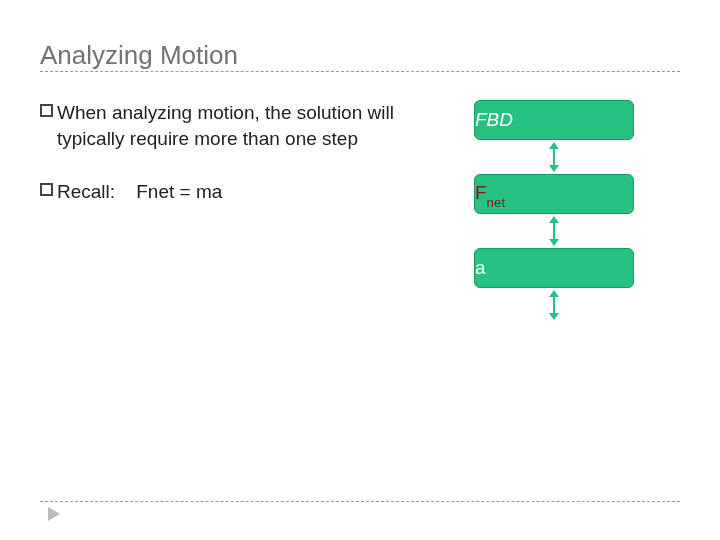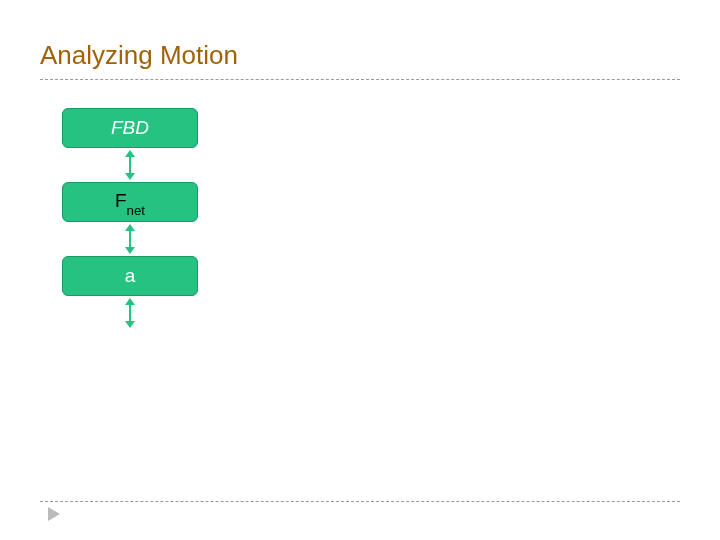--- a/index.html
+++ b/index.html
@@ -11,23 +11,23 @@
     position: relative;
     overflow: hidden;
   }
   .slide {
     padding: 40px 40px 20px 40px;
     position: relative;
     height: 100%;
   }
   .title {
     font-size: 26px;
-    color: #a16207;
+    color: #737373;
     font-weight: 400;
-    margin-bottom: 8px;
+    margin-bottom: 0;
   }
   .hr-dashed {
     border: none;
     border-top: 1px dashed #999;
     margin-bottom: 28px;
   }
   .content-row {
     display: flex;
     gap: 24px;
   }
@@ -53,33 +53,33 @@
     flex-shrink: 0;
   }
   .bullet .txt { flex: 1; }
   .right-col {
     width: 180px;
     display: flex;
     flex-direction: column;
     align-items: center;
   }
   .box {
-    width: 136px;
+    width: 160px;
     height: 40px;
     background: #26c281;
     border: 1px solid #1a9963;
     border-radius: 6px;
     color: #fff;
     font-size: 19px;
     display: flex;
     align-items: center;
-    justify-content: center;
+    justify-content: flex-start;
     font-family: Arial, sans-serif;
   }
-  .box.black-text { color: #000000; }
+  .box.black-text { color: #7f1d1d; }
   .box .sub { font-size: 0.7em; vertical-align: sub; position: relative; top: 4px; }
   .arrow {
     height: 34px;
     display: flex;
     align-items: center;
     justify-content: center;
   }
   .arrow svg { display: block; }
   .footer-hr {
     position: absolute;
@@ -98,20 +98,37 @@
   }
 </style>
 </head>
 <body>
 
 <div class="slide">
   <h1 class="title">Analyzing Motion</h1>
   <hr class="hr-dashed">
 
   <div class="content-row">
+    <div class="left-col">
+
+      <div class="bullet">
+        <span class="sq"></span>
+        <span class="txt">When analyzing motion, the solution will typically require more than one step</span>
+      </div>
+
+      <div class="bullet">
+        <span class="sq"></span>
+        <span class="txt">
+          <span>Recall:</span>
+          &nbsp;&nbsp;
+          <span>Fnet = ma</span>
+        </span>
+      </div>
+
+    </div>
 
     <div class="right-col">
 
       <div class="box">
         <span style="font-style:italic">FBD</span>
       </div>
 
       <div class="arrow">
         <svg width="14" height="30" viewBox="0 0 14 30">
           <line x1="7" y1="4" x2="7" y2="26" stroke="#26c281" stroke-width="2"></line>

